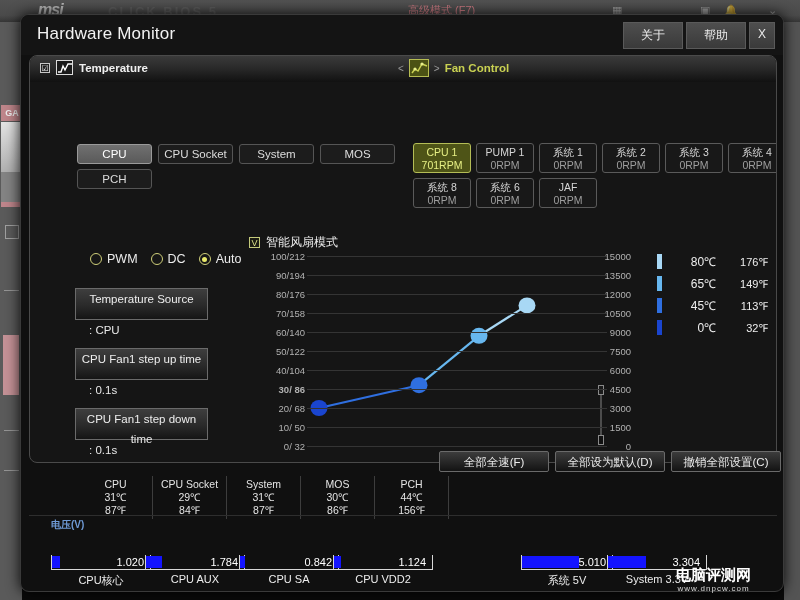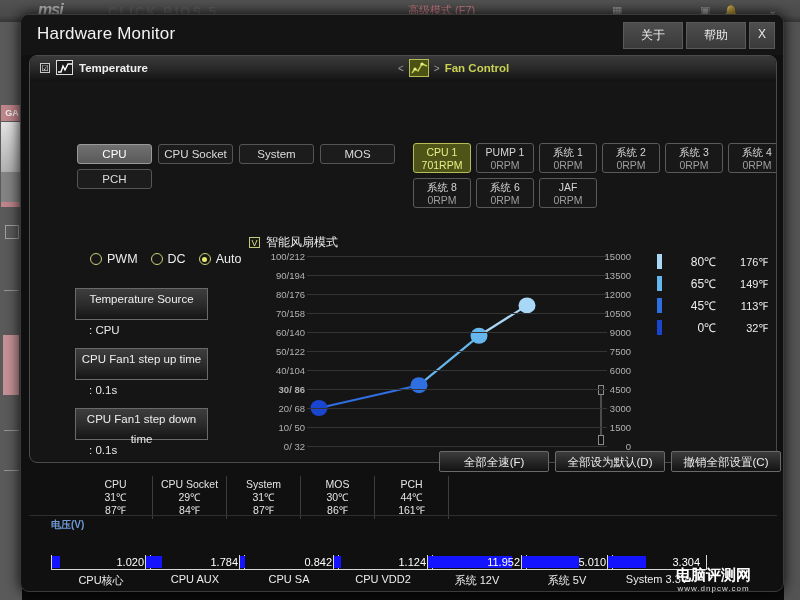--- a/index.html
+++ b/index.html
@@ -496,21 +496,21 @@
         <div class="s-f">87℉</div>
       </div>
       <div class="scell">
         <div class="s-nm">MOS</div>
         <div class="s-c">30℃</div>
         <div class="s-f">86℉</div>
       </div>
       <div class="scell">
         <div class="s-nm">PCH</div>
         <div class="s-c">44℃</div>
-        <div class="s-f">161℉</div>
+        <div class="s-f">156℉</div>
       </div>
     </div>
 
     <div class="volt-sep"></div>
     <div class="volt-title">电压(V)</div>
 
     <div class="volts" id="volts">
         <div class="vitem" style="left: 0px; width: 100px;">
           <div class="vtrack">
             <div class="vfill" style="width: 8px;"></div>
@@ -532,27 +532,20 @@
           </div>
           <div class="vname">CPU SA</div>
         </div>
         <div class="vitem" style="left: 282px; width: 100px;">
           <div class="vtrack">
             <div class="vfill" style="width: 7px;"></div>
             <div class="vnum">1.124</div>
           </div>
           <div class="vname">CPU VDD2</div>
         </div>
-        <div class="vitem" style="left: 376px; width: 100px;">
-          <div class="vtrack">
-            <div class="vfill" style="width: 84px;"></div>
-            <div class="vnum">11.952</div>
-          </div>
-          <div class="vname">系统 12V</div>
-        </div>
         <div class="vitem" style="left: 470px; width: 92px;">
           <div class="vtrack">
             <div class="vfill" style="width: 57.04px;"></div>
             <div class="vnum">5.010</div>
           </div>
           <div class="vname">系统 5V</div>
         </div>
         <div class="vitem" style="left: 556px; width: 100px;">
           <div class="vtrack">
             <div class="vfill" style="width: 38px;"></div>

